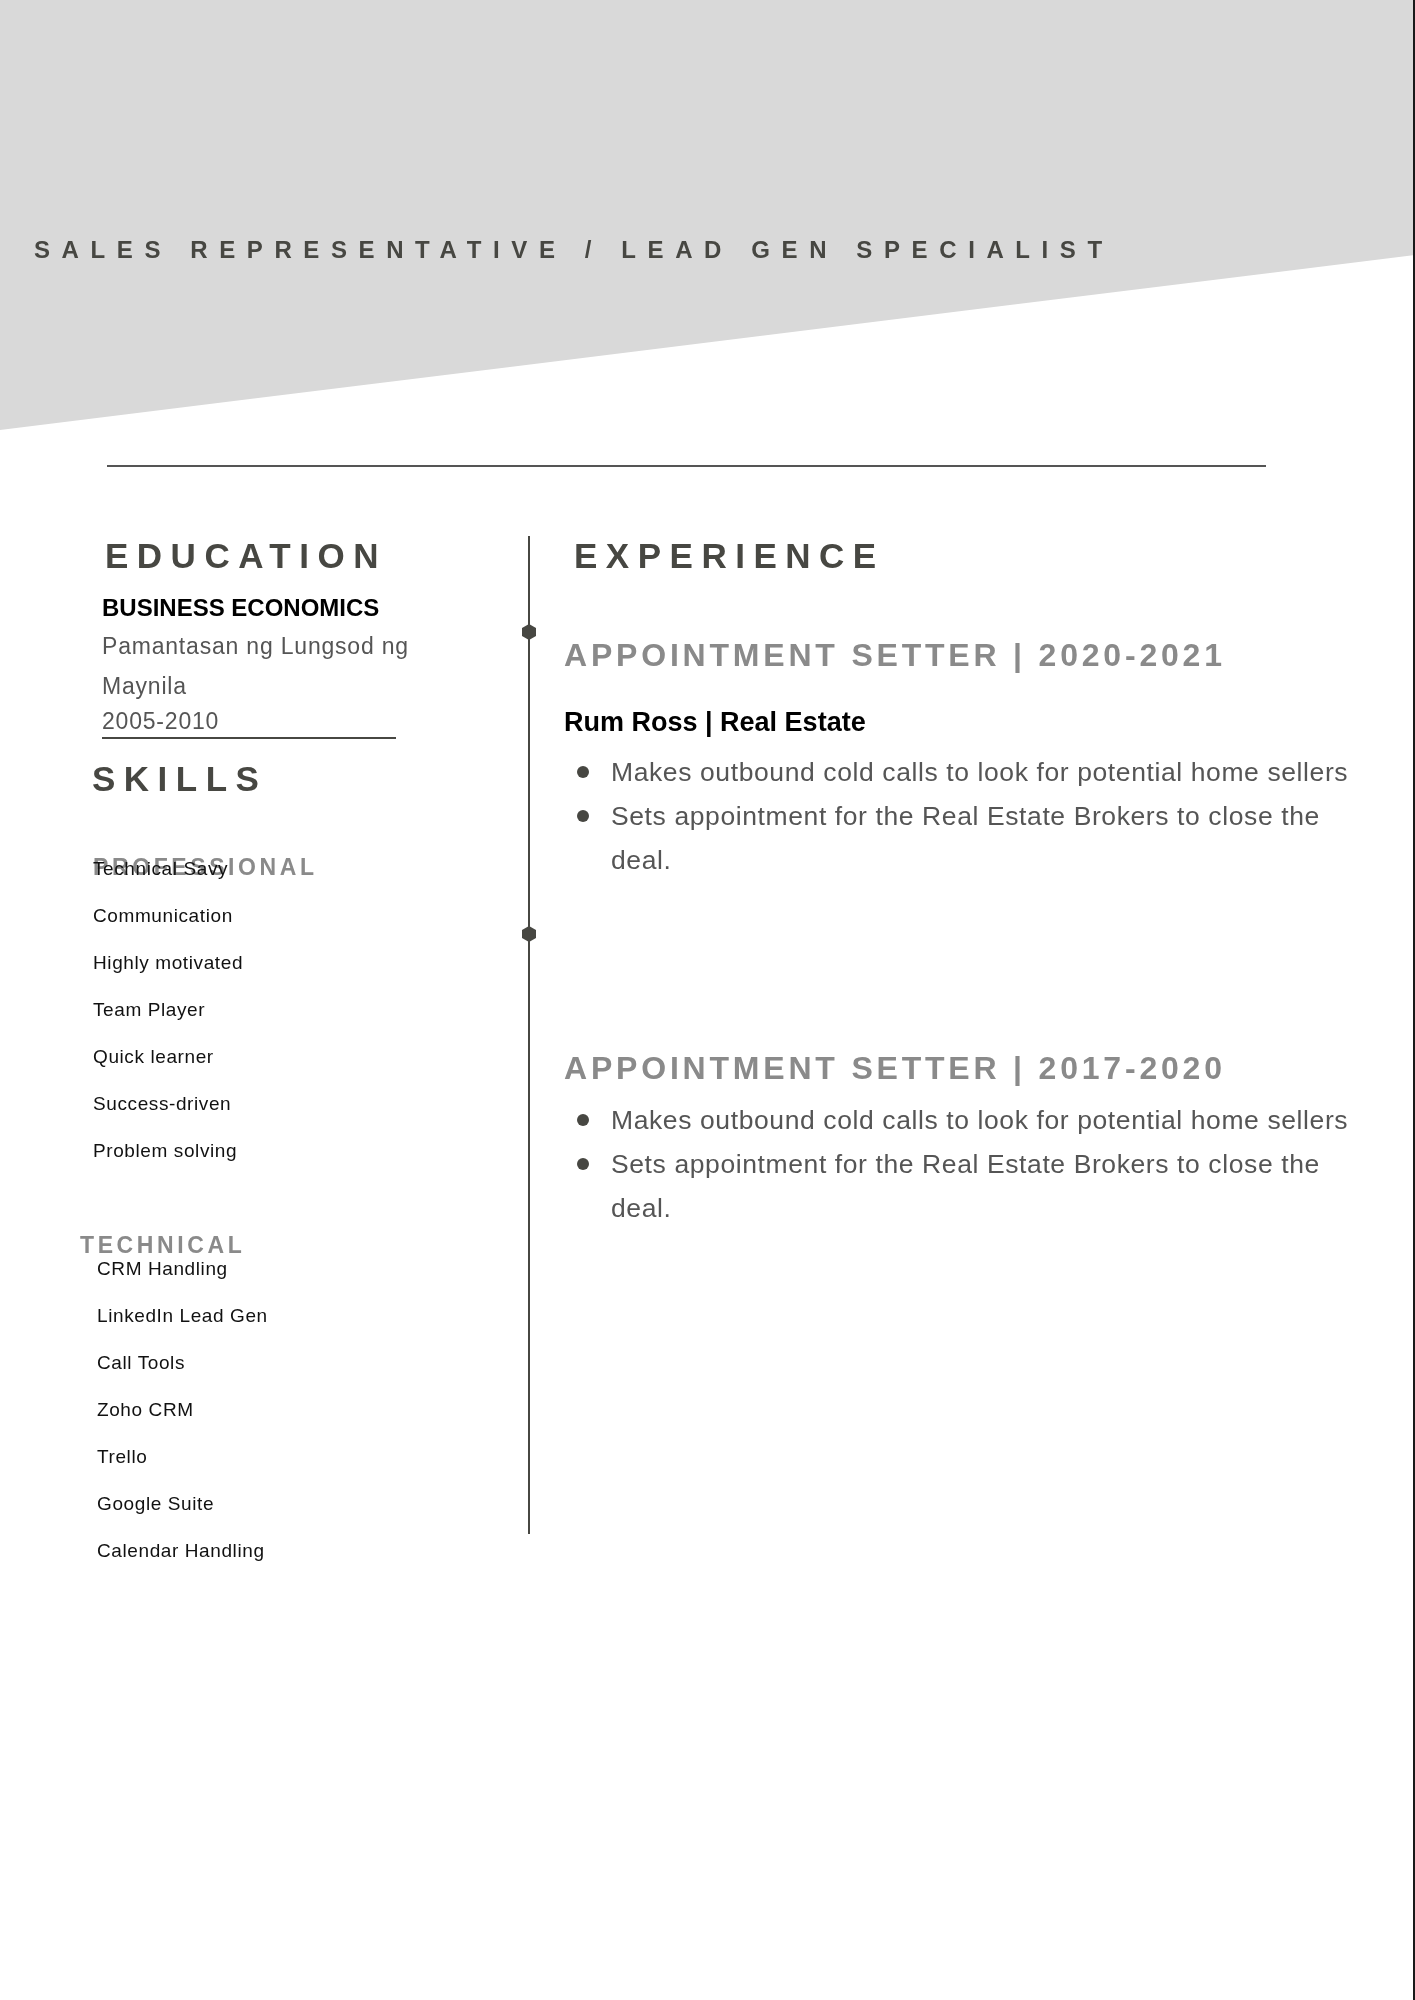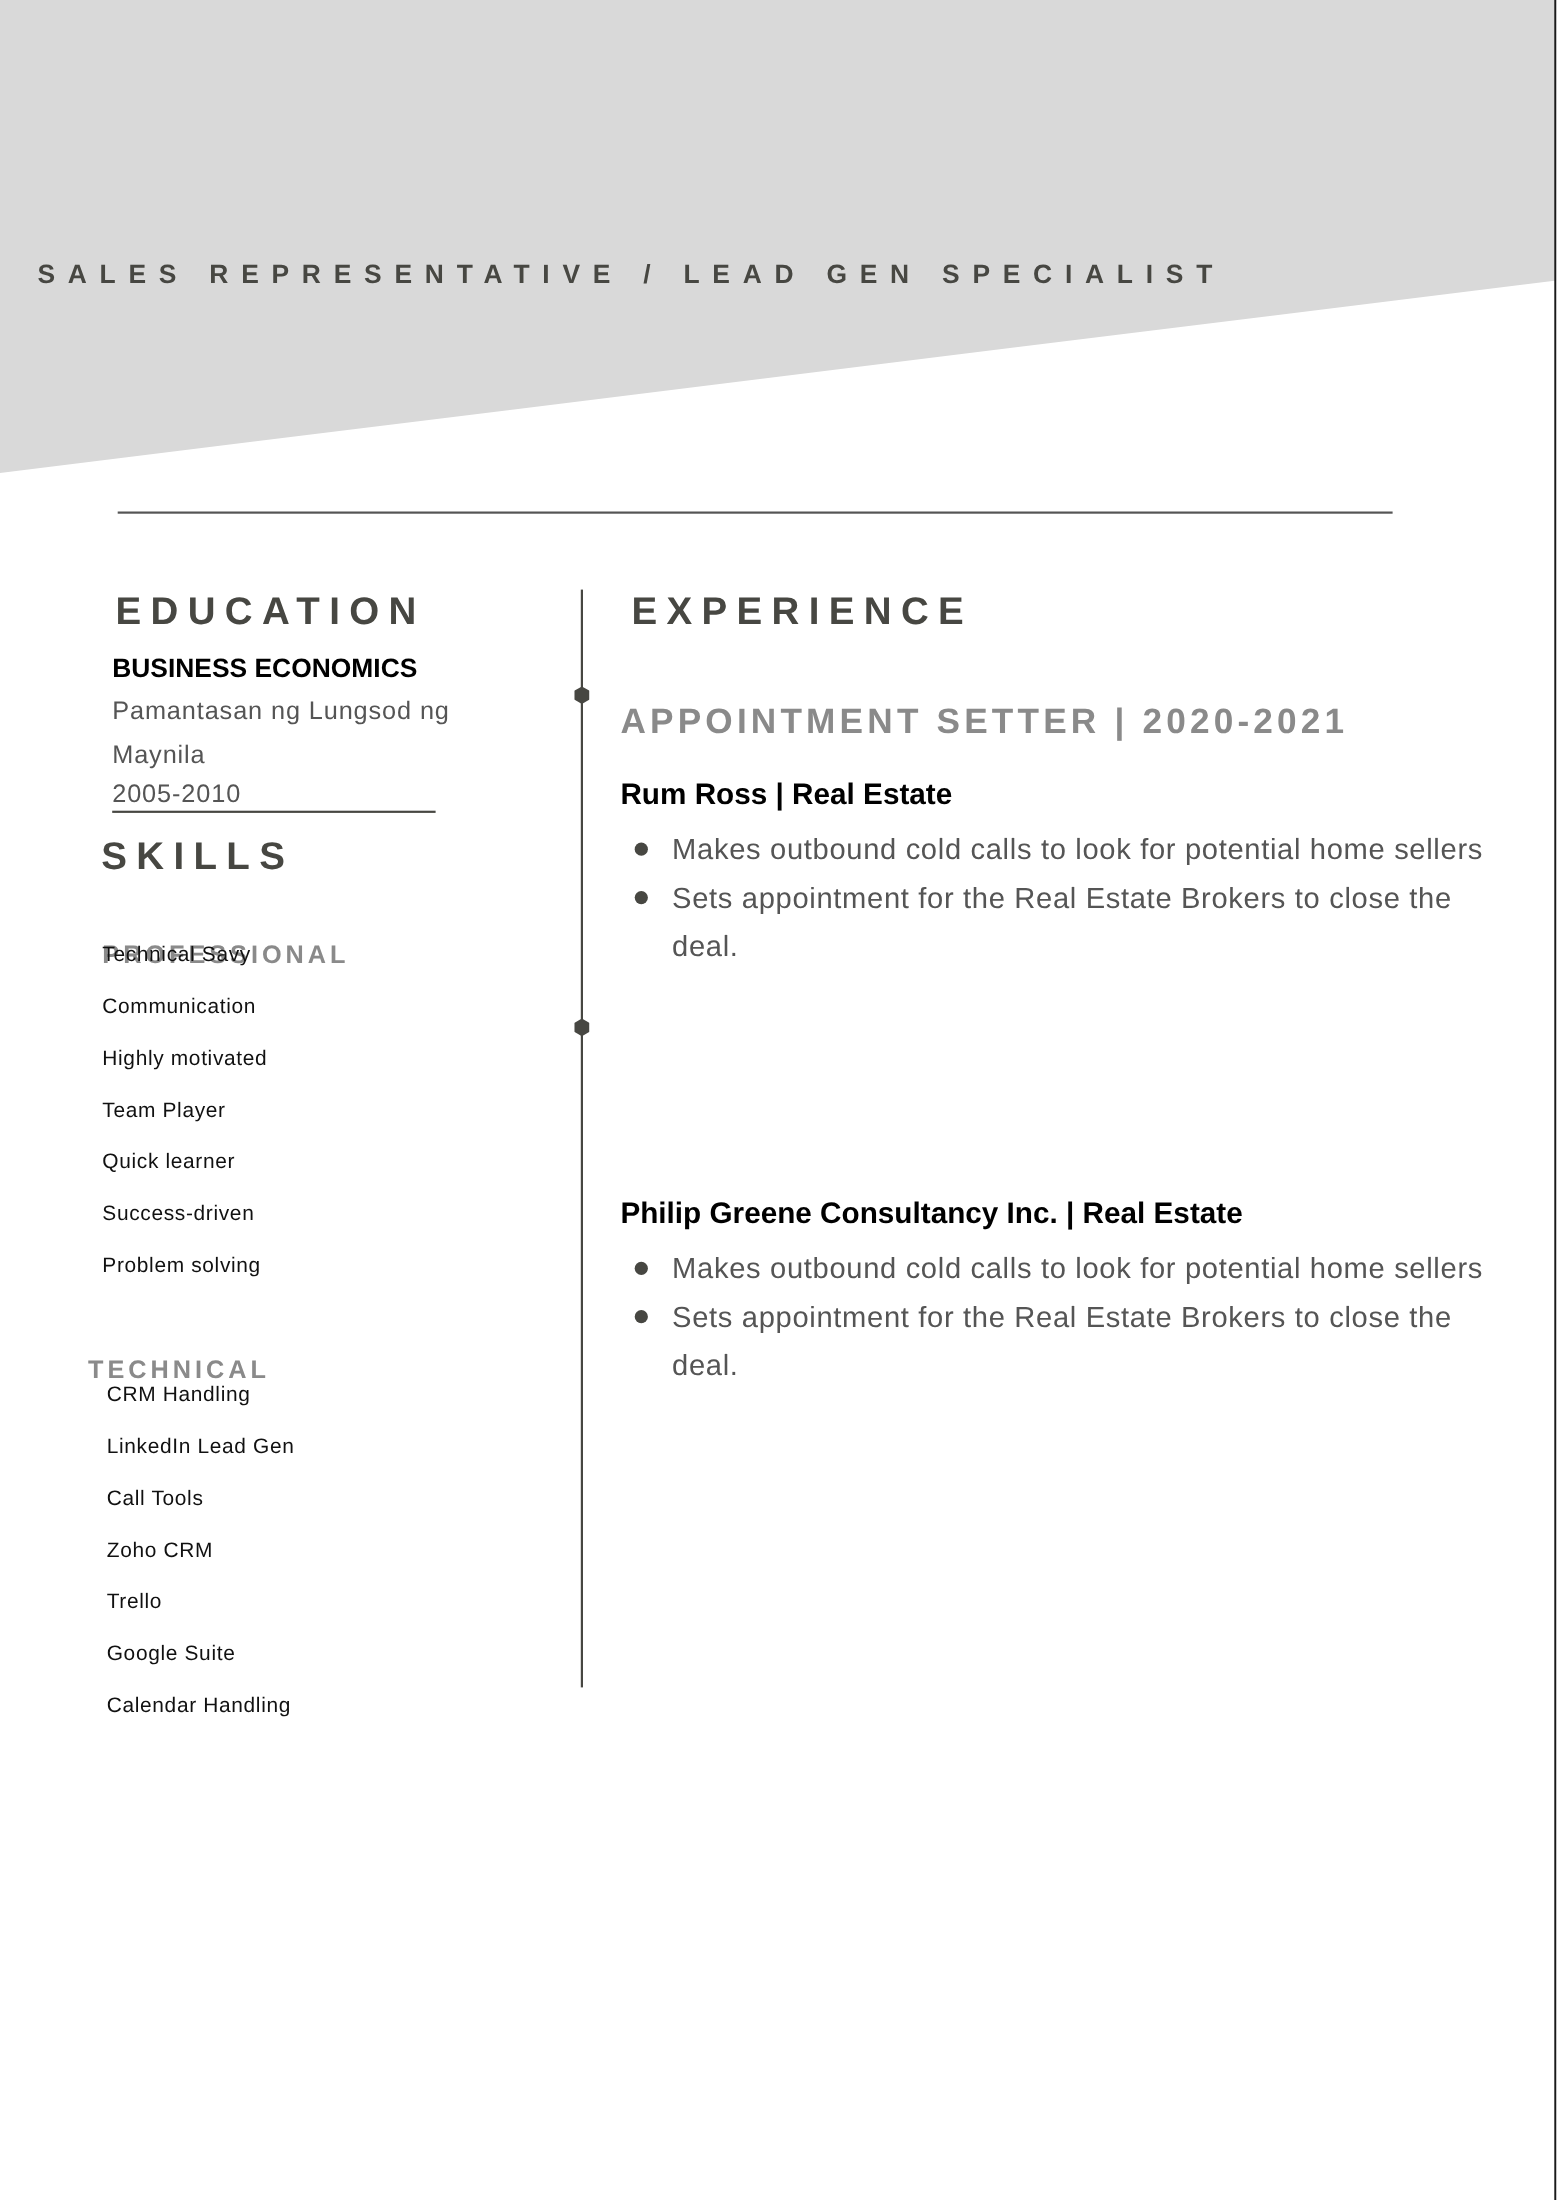--- a/index.html
+++ b/index.html
@@ -132,21 +132,21 @@
     <div class="job" style="top:639px;">
       <div class="job-title">APPOINTMENT SETTER | 2020-2021</div>
       <div class="job-company">Rum Ross | Real Estate</div>
       <ul class="job-bullets">
         <li><span class="dot"></span><span>Makes outbound cold calls to look for potential home sellers</span></li>
         <li><span class="dot"></span><span>Sets appointment for the Real Estate Brokers to close the deal.</span></li>
       </ul>
     </div>
 
     <div class="job" style="top:1052px;">
-      <div class="job-company">Philip Greene Consultancy Inc. | Real Estate</div>
+      <div class="job-title">APPOINTMENT SETTER | 2017-2020</div>
       <ul class="job-bullets">
         <li><span class="dot"></span><span>Makes outbound cold calls to look for potential home sellers</span></li>
         <li><span class="dot"></span><span>Sets appointment for the Real Estate Brokers to close the deal.</span></li>
       </ul>
     </div>
   </section>
 
 </div>
 
 </body></html>

